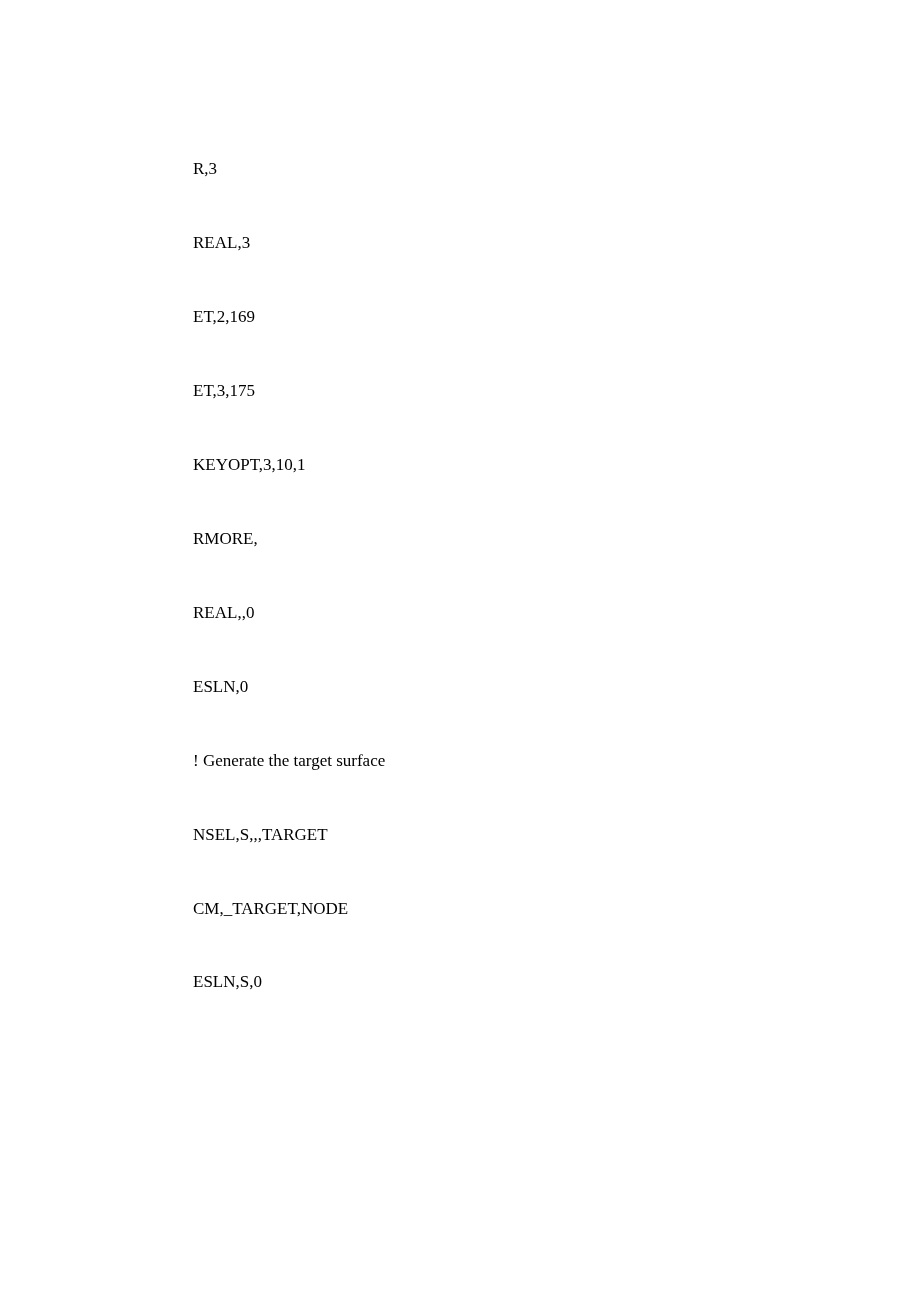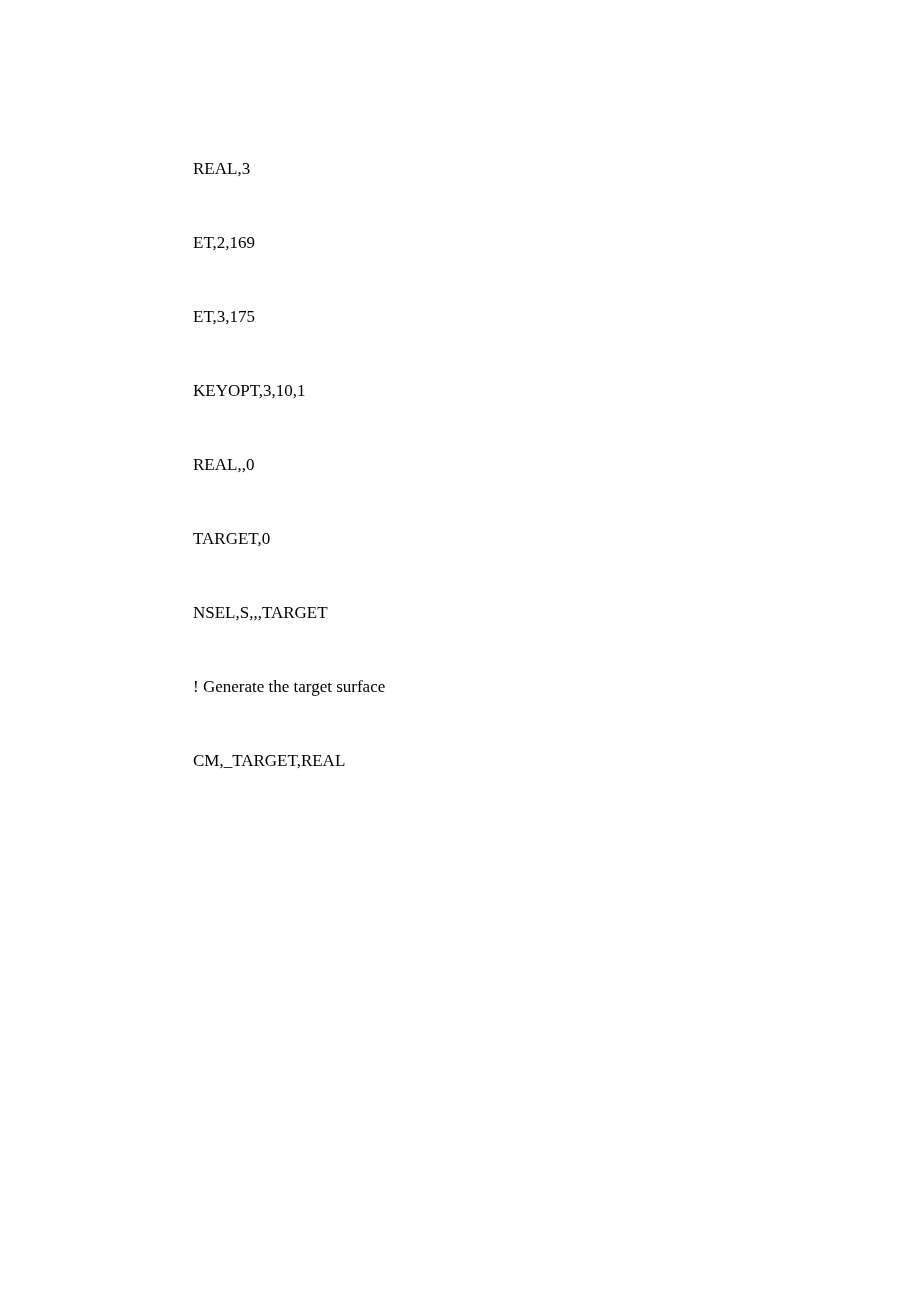--- a/index.html
+++ b/index.html
@@ -22,29 +22,32 @@
       white-space: pre;
     }
     .line {
       display: block;
     }
   </style>
 </head>
 <body>
 
 <div class="code-block">
+  <span class="line">R,3</span>
   <span class="line">REAL,3</span>
   <span class="line">ET,2,169</span>
   <span class="line">ET,3,175</span>
   <span class="line">KEYOPT,3,10,1</span>
+  <span class="line">RMORE,</span>
   <span class="line">REAL,,0</span>
-  <span class="line">TARGET,0</span>
+  <span class="line">ESLN,0</span>
+  <span class="line">! Generate the target surface</span>
   <span class="line">NSEL,S,,,TARGET</span>
-  <span class="line">! Generate the target surface</span>
-  <span class="line">CM,_TARGET,REAL</span>
+  <span class="line">CM,_TARGET,NODE</span>
+  <span class="line">ESLN,S,0</span>
   
   
   
   
   
   
   
   
   
   

